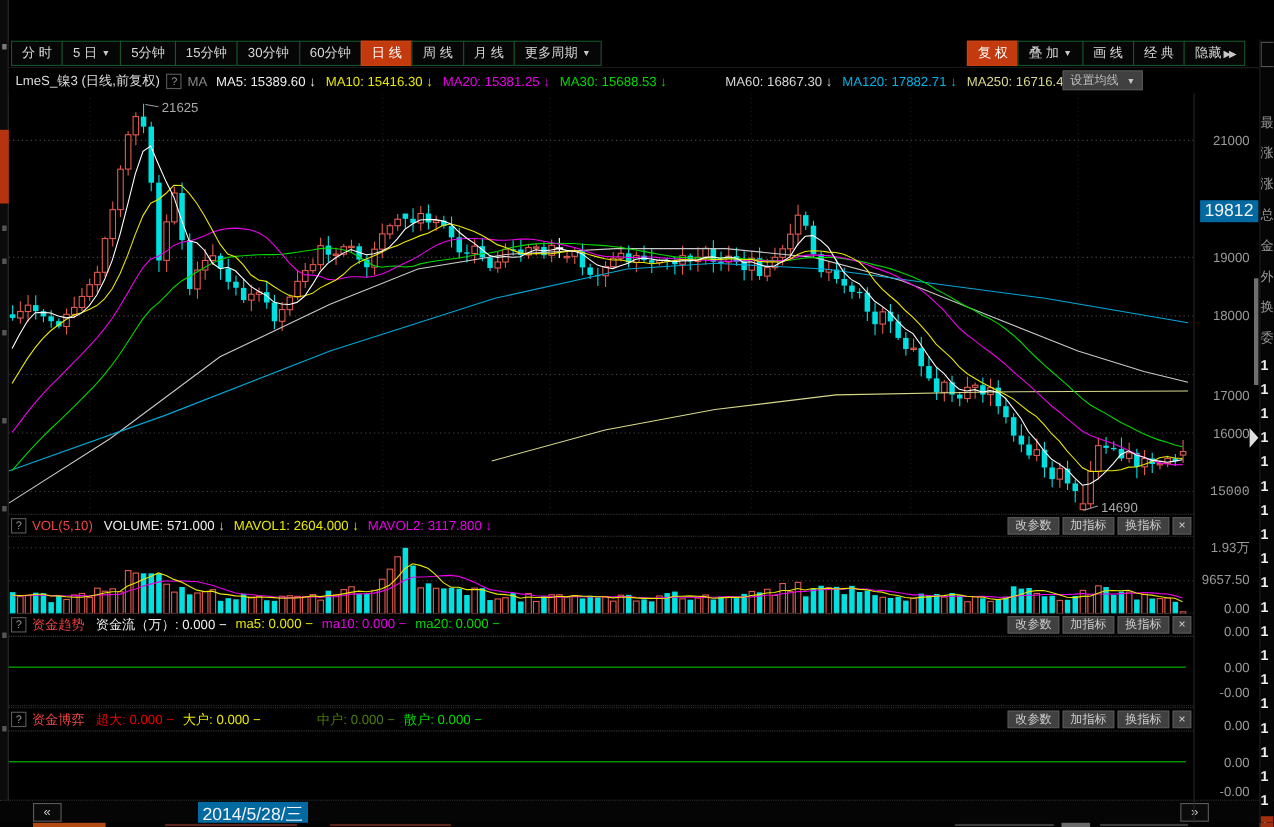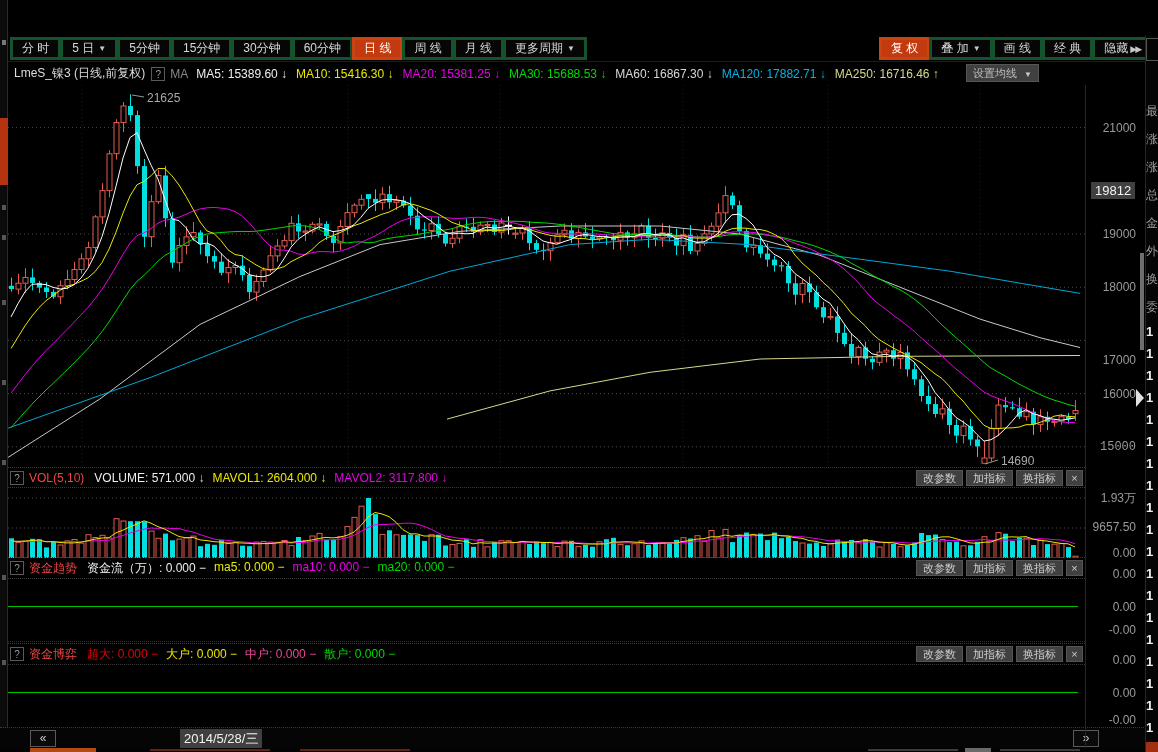--- a/index.html
+++ b/index.html
@@ -1,32 +1,32 @@
 <!DOCTYPE html>
 <html><head>
 <meta charset="utf-8">
 <style>
   html,body{margin:0;padding:0;background:#000;}
   body{font-family:"Liberation Sans",sans-serif;}
   #stage{position:relative;width:1158px;height:752px;background:#000;overflow:hidden;}
   .abs{position:absolute;}
   
-  .tbtn{display:inline-flex;align-items:center;justify-content:center;border:3px solid #14532d;
+  .tbtn{display:inline-flex;align-items:center;justify-content:center;border:1px solid #14532d;
         background:#060606;color:#d8d8d8;font-size:12px;height:23px;padding:0 9px;
         box-sizing:border-box;margin-right:-1px;white-space:nowrap;}
   .tbtn.sel{background:#c23a0e;border-color:#c94413;color:#fff;}
   .caret{font-size:8px;margin-left:4px;color:#c8c8c8;}
   .caret2{font-size:9px;margin-left:2px;color:#c8c8c8;letter-spacing:-2px;}
   
   .pbtn{display:inline-block;border:1px solid #555;color:#ccc;font-size:11px;height:16px;
         line-height:15px;padding:0 6px;margin-left:3px;background:#404040;box-sizing:border-box;}
   .helpbox{display:inline-block;border:1px solid #5a5a5a;color:#999;font-size:10px;width:14px;height:14px;
         line-height:13px;text-align:center;box-sizing:border-box;margin-right:5px;}
   .axis-label{position:absolute;color:#9a9a9a;font-size:12px;width:50px;text-align:right;}
-  .hl-box{position:absolute;background:#404040;color:#f2f2f2;font-size:13px;padding:1px 4px;}
+  .hl-box{position:absolute;background:#0369a1;color:#f2f2f2;font-size:16px;padding:1px 4px;}
   .dotline{position:absolute;height:0;border-top:1px dotted #3a3a3a;}
   .vline{position:absolute;width:1px;background:#262626;}
   .panel-header{position:absolute;left:8px;width:1077px;height:20px;display:flex;align-items:center;
         font-size:12px;color:#ccc;background:#000;}
   .ph-name{color:#ef4444;margin-right:10px;}
   .ph-item{margin-right:8px;white-space:nowrap;}
   .ph-buttons{margin-left:auto;display:flex;align-items:center;padding-right:2px;}
   .c-white{color:#eee;} .c-yellow{color:#e8e800;} .c-magenta{color:#e800e8;}
   .ma-item{margin-right:9px;white-space:nowrap;font-size:12px;}
   .navbtn{position:absolute;border:1px solid #5a5a5a;color:#ccc;font-size:12px;width:26px;height:17px;
@@ -76,21 +76,21 @@
 
   <div class="abs" style="left:8px;top:62px;width:1077px;height:23px;display:flex;align-items:center;background:#000;">
     <span style="color:#ddd;font-size:12px;margin:0 6px 0 6px;white-space:nowrap;">LmeS_镍3 (日线,前复权)</span>
     <span class="helpbox">?</span>
     <span style="color:#888;font-size:12px;margin-right:8px;">MA</span>
     <span id="ma-items" style="display:flex;">
         <span class="ma-item" style="color: rgb(238, 238, 238);">MA5: 15389.60 ↓</span>
         <span class="ma-item" style="color: rgb(232, 232, 0);">MA10: 15416.30 ↓</span>
         <span class="ma-item" style="color: rgb(232, 0, 232);">MA20: 15381.25 ↓</span>
         <span class="ma-item" style="color: rgb(0, 216, 0);">MA30: 15688.53 ↓</span>
-        <span class="ma-item" style="color: rgb(216, 216, 216);">MA60: 16867.30 ↓</span>
+        <span class="ma-item" style="color: rgb(216, 216, 216); margin-left: 44px;">MA60: 16867.30 ↓</span>
         <span class="ma-item" style="color: rgb(0, 180, 232);">MA120: 17882.71 ↓</span>
         <span class="ma-item" style="color: rgb(216, 216, 140);">MA250: 16716.46 ↑</span>
       </span>
     <span class="pbtn" id="ma-settings-btn" style="position:absolute;left:955px;top:2px;height:18px;line-height:17px;color:#bbb;">设置均线 <span class="caret">▼</span></span>
   </div>
 
   <div class="abs" id="main-chart" style="left:8px;top:85px;width:1077px;height:382px;"><svg width="1077" height="382" xmlns="http://www.w3.org/2000/svg">
         <line x1="0" y1="42.6" x2="1077" y2="42.6" stroke="#4a4a4a" stroke-width="1" stroke-dasharray="1 3"></line>
         <line x1="0" y1="149.0" x2="1077" y2="149.0" stroke="#4a4a4a" stroke-width="1" stroke-dasharray="1 3"></line>
         <line x1="0" y1="202.2" x2="1077" y2="202.2" stroke="#4a4a4a" stroke-width="1" stroke-dasharray="1 3"></line>
@@ -620,21 +620,21 @@
   <div class="abs" style="left:8px;top:606px;width:1070px;height:1px;background:#00c000;"></div>
   <div class="dotline" style="left:8px;top:641px;width:1077px;border-top-color:#2e2e2e;"></div>
 
   <div class="dotline" style="left:8px;top:643px;width:1077px;"></div>
   <div class="panel-header" style="top:644px;">
     <span class="helpbox" style="margin-left:2px;">?</span>
     <span class="ph-name">资金博弈</span>
     <span id="fg-series" style="display:flex;">
         <span class="ph-item" style="color: rgb(232, 0, 0);">超大: 0.000 −</span>
         <span class="ph-item" style="color: rgb(232, 232, 0);">大户: 0.000 −</span>
-        <span class="ph-item" style="color: #ec4899;">中户: 0.000 −</span>
+        <span class="ph-item" style="color: #4d7c0f; margin-left: 43px;">中户: 0.000 −</span>
         <span class="ph-item" style="color: rgb(0, 216, 0);">散户: 0.000 −</span>
       </span>
     <span class="ph-buttons" id="fg-buttons">
         <span class="pbtn">改参数</span>
         <span class="pbtn">加指标</span>
         <span class="pbtn">换指标</span>
         <span class="pbtn" style="width: 17px; padding: 0px; text-align: center;">×</span>
       </span>
   </div>
   <div class="dotline" style="left:8px;top:664px;width:1077px;"></div>

